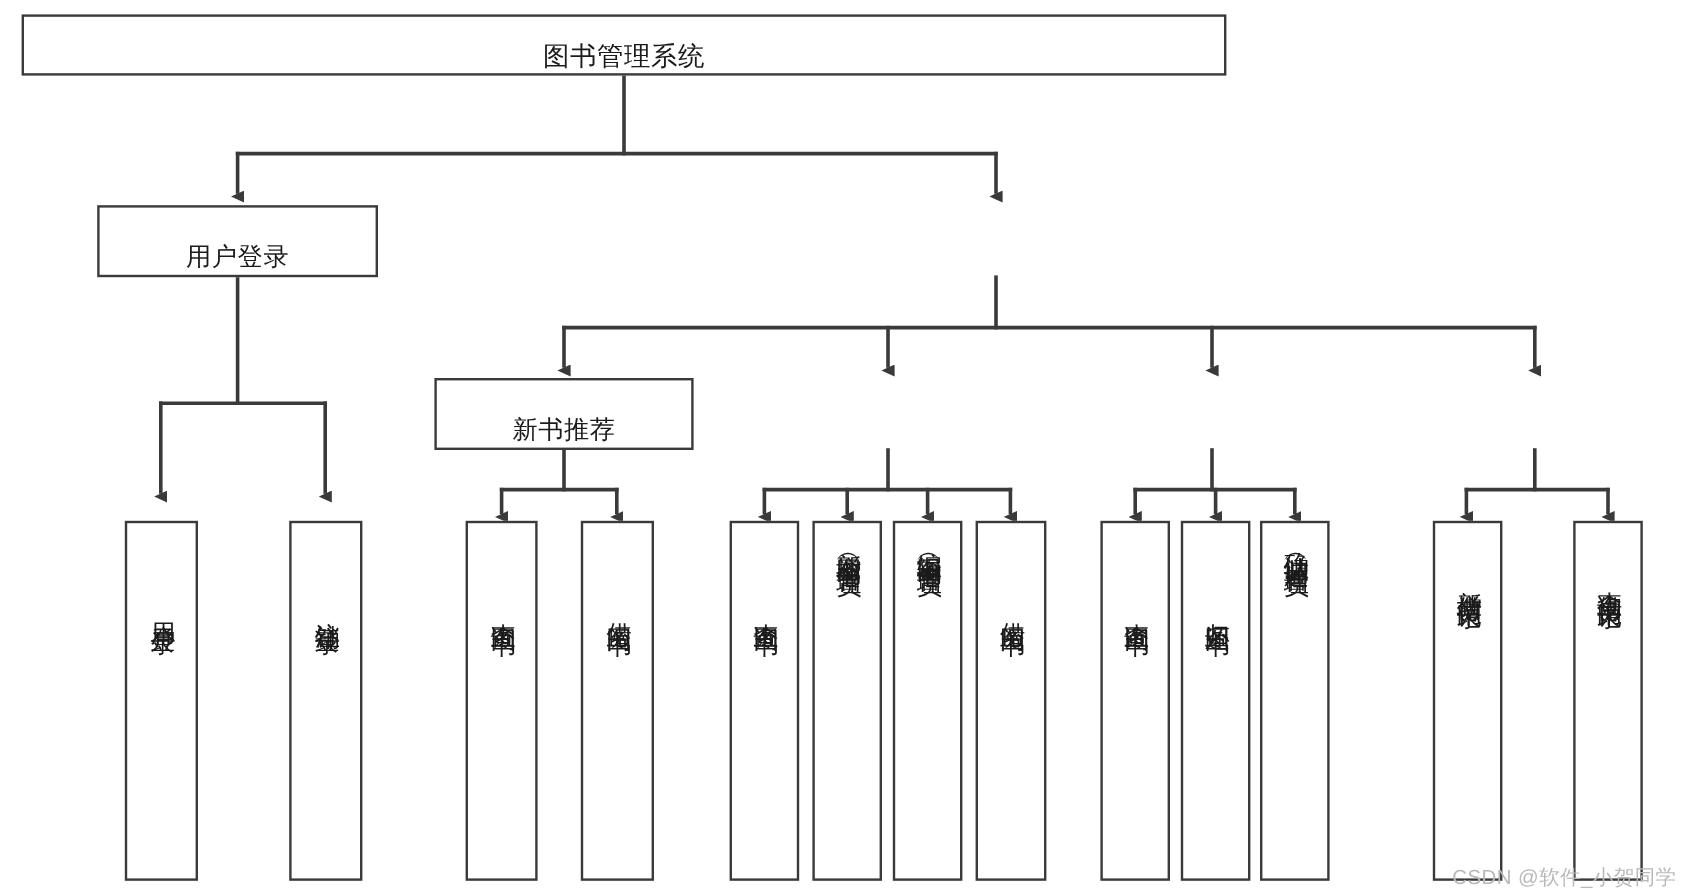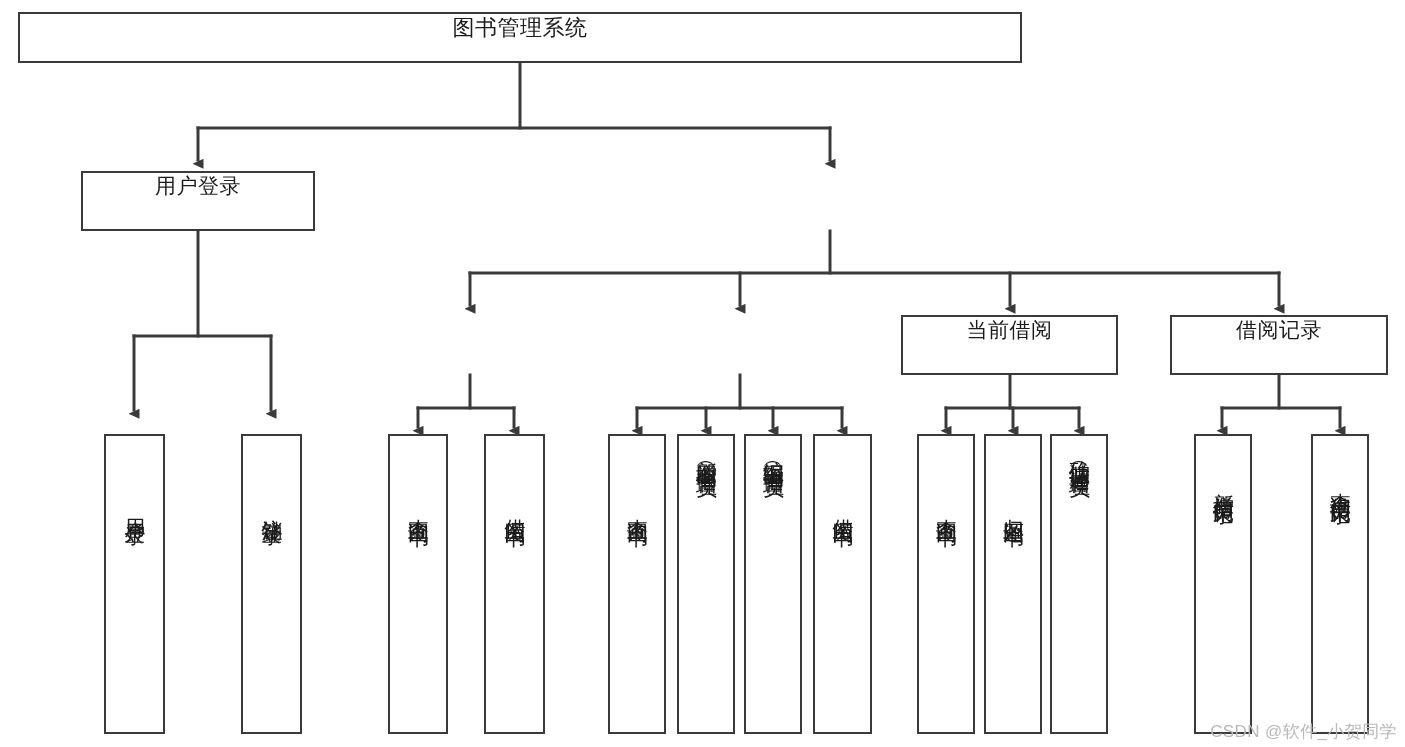--- a/index.html
+++ b/index.html
@@ -23,21 +23,21 @@
     top: 0;
     width: 1405px;
     height: 747px;
   }
   .node {
     position: absolute;
     box-sizing: border-box;
     background: #ffffff;
     border: 2.5px solid #3a3a3a;
     display: flex;
-    align-items: flex-start;
+    align-items: flex-end;
     justify-content: center;
     color: #1b1b1b;
   }
   .node .label {
     display: block;
     text-align: center;
     line-height: 1.28;
     letter-spacing: 0.5px;
   }
   .node.horiz .label {
@@ -128,25 +128,22 @@
   </svg>
 
   <div class="node root horiz" style="left:18px; top:12px; width:1004px; height:51px;">
     <span class="label">图书管理系统</span>
   </div>
 
   <div class="node horiz" style="left:81px; top:171px; width:234px; height:60px;">
     <span class="label">用户登录</span>
   </div>
 
-  <div class="node horiz" style="left:901px; top:315px; width:217px; height:60px;">
-    <span class="label">当前借阅</span>
-  </div>
-  <div class="node horiz" style="left:1170px; top:315px; width:218px; height:60px;">
-    <span class="label">借阅记录</span>
+  <div class="node horiz" style="left:362px; top:315px; width:216px; height:60px;">
+    <span class="label">新书推荐</span>
   </div>
 
   <div class="node vert" style="left:104px; top:434px; width:61px; height:300px; padding-top:66px;">
     <span class="label">用户登录</span>
   </div>
   <div class="node vert" style="left:241px; top:434px; width:61px; height:300px; padding-top:66px;">
     <span class="label">注销登录</span>
   </div>
 
   <div class="node vert" style="left:388px; top:434px; width:60px; height:300px; padding-top:66px;">

